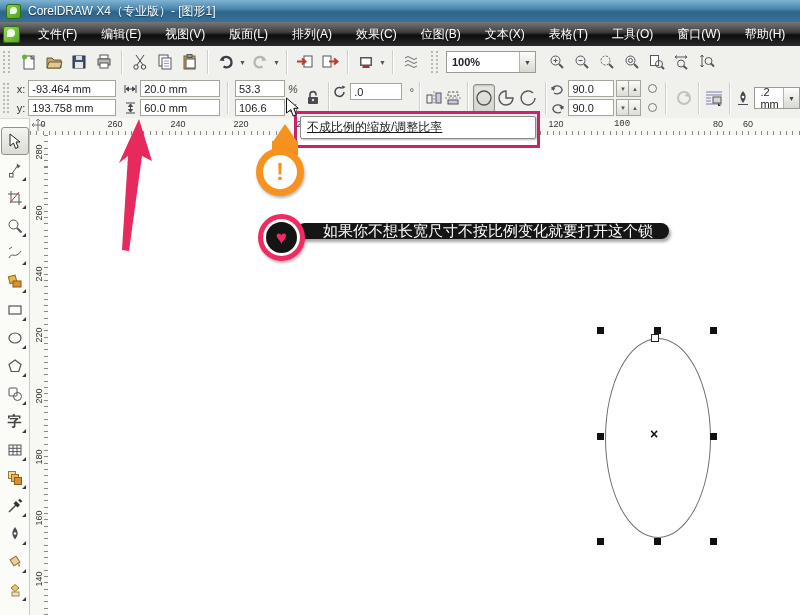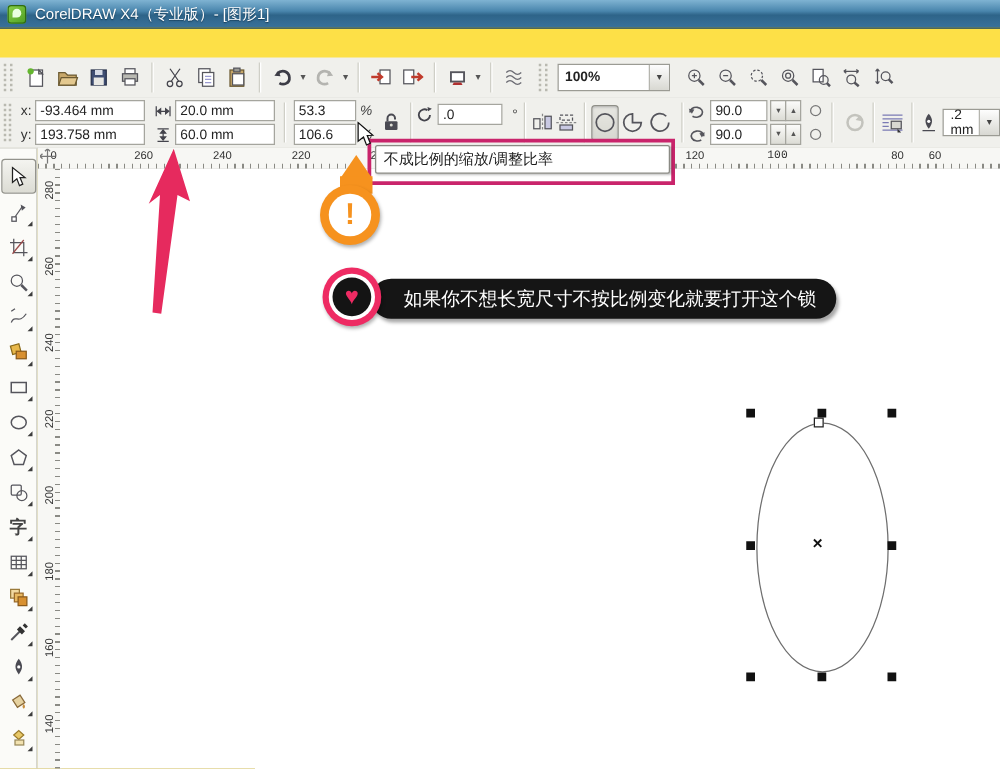--- a/index.html
+++ b/index.html
@@ -1,16 +1,16 @@
 <!DOCTYPE html>
 <html><head>
 <meta charset="utf-8">
 <style>
   html,body{margin:0;padding:0;background:#9a9a9a;}
-  #app{position:relative;width:800px;height:615px;background:#fde047;overflow:hidden;
+  #app{position:relative;width:800px;height:615px;background:#3b82f6;overflow:hidden;
        font-family:"Liberation Sans","DejaVu Sans",sans-serif;-webkit-font-smoothing:antialiased;}
   
   .titlebar{position:absolute;left:0;top:0;width:800px;height:22px;
     background:linear-gradient(180deg,#7fb3d2 0%,#4a86ad 40%,#2e6489 55%,#39719a 100%);
     display:flex;align-items:center;border-bottom:1px solid #14405e;}
   .app-logo{width:15px;height:15px;margin:0 7px 0 6px;border-radius:3px;
     background:linear-gradient(135deg,#8bd24a,#4d9e22);box-shadow:inset 0 0 0 1px #2f6b12;position:relative;}
   .app-logo::after{content:"";position:absolute;left:4px;top:3px;width:7px;height:7px;border-radius:50% 50% 50% 0;background:#eaffe0;}
   .title-text{color:#fff;font-size:12px;text-shadow:0 1px 1px #133a55;}
   
@@ -74,25 +74,25 @@
   .zi{font-size:14px;font-weight:bold;color:#444;}
   
   .canvas{position:absolute;left:48px;top:135px;width:752px;height:480px;background:#fff;}
   .sel-ellipse{position:absolute;left:605px;top:338px;width:104px;height:198px;border:1px solid #6e6e6e;border-radius:50%;}
   .handle{position:absolute;width:7px;height:7px;background:#111;}
   .node-top{position:absolute;left:651px;top:334px;width:6px;height:6px;background:#fff;border:1px solid #222;}
   .center-x{position:absolute;left:650px;top:427px;font-size:14px;font-weight:bold;color:#111;line-height:14px;}
   
   .hl-rect{position:absolute;left:294px;top:111px;width:240px;height:31px;border:3px solid #c9246b;}
   .tooltip{position:absolute;left:300px;top:116px;width:228px;height:21px;background:#ffffff;
-     border:1px solid #8a8a84;border-radius:2px;font-size:12px;color:#1b1b1b;display:flex;align-items:center;padding-left:6px;box-shadow:1px 1px 2px rgba(0,0,0,.25);}
+     border:1px solid #8a8a84;border-radius:2px;font-size:12px;color:#1b1b1b;display:flex;align-items:center;padding-left:6px;box-shadow:1px 1px 2px rgba(0,0,0,.25);text-decoration:underline;}
   .pill{position:absolute;background:#151515;color:#fff;font-size:15px;border-radius:16px;
      display:flex;align-items:center;box-shadow:2px 3px 3px rgba(0,0,0,.35);white-space:nowrap;}
   .pill1{left:296px;top:158px;height:30px;padding:0 16px 0 24px;}
-  .pill2{left:297px;top:223px;height:32px;padding:0 16px 0 26px;}
+  .pill2{left:297px;top:223px;height:16px;padding:0 16px 0 26px;}
   .badge1-pin{position:absolute;left:272px;top:124px;width:0;height:0;
      border-left:13px solid transparent;border-right:13px solid transparent;border-bottom:19px solid #f6921e;}
   .badge1-pinbase{position:absolute;left:272px;top:141px;width:26px;height:14px;background:#f6921e;}
   .badge1{position:absolute;left:256px;top:148px;width:48px;height:48px;border-radius:50%;background:#f6921e;
      box-shadow:1px 2px 3px rgba(0,0,0,.3);display:flex;align-items:center;justify-content:center;}
   .badge1-inner{width:34px;height:34px;border-radius:50%;background:#fff;display:flex;align-items:center;justify-content:center;
      color:#f6921e;font-size:24px;font-weight:bold;}
   .badge2{position:absolute;left:258px;top:214px;width:47px;height:47px;border-radius:50%;background:#ee2b63;
      box-shadow:1px 2px 3px rgba(0,0,0,.3);display:flex;align-items:center;justify-content:center;}
   .badge2-mid{width:37px;height:37px;border-radius:50%;background:#fff;display:flex;align-items:center;justify-content:center;}
@@ -105,20 +105,35 @@
 </head>
 <body>
 
 <div id="app">
 
   <div class="titlebar">
     <span class="app-logo"></span>
     <span class="title-text">CorelDRAW X4（专业版）- [图形1]</span>
   </div>
 
+  <div class="menubar">
+    <span class="menu-logo"></span>
+    <span class="menu-item">文件(F)</span>
+    <span class="menu-item">编辑(E)</span>
+    <span class="menu-item">视图(V)</span>
+    <span class="menu-item">版面(L)</span>
+    <span class="menu-item">排列(A)</span>
+    <span class="menu-item">效果(C)</span>
+    <span class="menu-item">位图(B)</span>
+    <span class="menu-item">文本(X)</span>
+    <span class="menu-item">表格(T)</span>
+    <span class="menu-item">工具(O)</span>
+    <span class="menu-item">窗口(W)</span>
+    <span class="menu-item">帮助(H)</span>
+  </div>
 
   <div class="stdbar">
     <span class="grip"></span>
 
     <span class="tbtn">
         <span>
       <svg width="18" height="18" viewBox="0 0 18 18">
             <rect x="4" y="3" width="10" height="13" fill="#fff" stroke="#55555c"></rect>
             <path d="M11,3 L14,6 L11,6 Z" fill="#c9c9c2" stroke="#55555c"></path>
             <circle cx="4.5" cy="4" r="2.5" fill="#64b62e"></circle>

